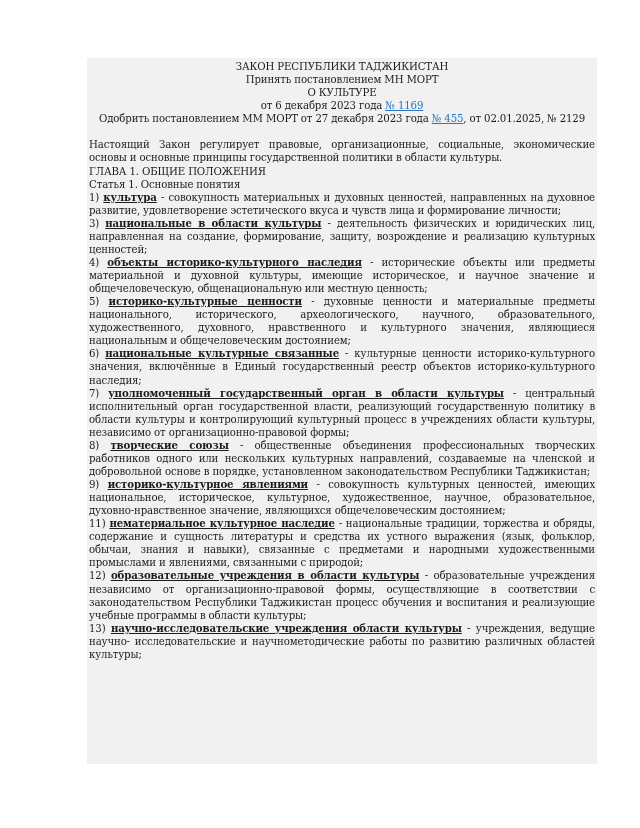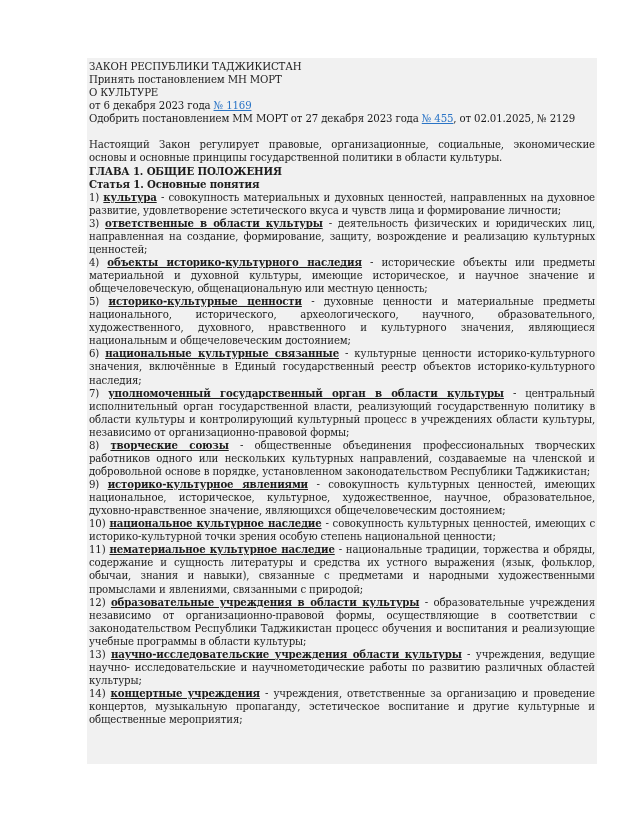--- a/index.html
+++ b/index.html
@@ -22,29 +22,29 @@
     background: #f1f1f1;
     box-sizing: border-box;
     padding: 2px 2px 0 2px;
     font-family: "DejaVu Serif", "Liberation Serif", serif;
     font-size: 10.2px;
     line-height: 13.07px;
     color: #1c1c1c;
     letter-spacing: -0.15px;
   }
   .header {
-    text-align: left;
+    text-align: center;
   }
   .header div { white-space: nowrap; }
   .blank { height: 13.07px; }
   .para {
     text-align: justify;
     text-align-last: left;
   }
-  .line { white-space: nowrap; font-weight: bold; }
+  .line { white-space: nowrap; }
   a.link {
     color: #2a74c6;
     text-decoration: underline;
   }
   b { font-weight: bold; text-decoration: underline; }
 </style>
 </head>
 <body>
 
 <div class="doc">
@@ -56,26 +56,24 @@
     <div><span>Одобрить постановлением ММ МОРТ от 27 декабря 2023 года </span><a class="link">№ 455</a><span>, от 02.01.2025, № 2129</span></div>
   </div>
   <div class="blank"></div>
 
   <div class="para">Настоящий Закон регулирует правовые, организационные, социальные, экономические основы и основные принципы государственной политики в области культуры.</div>
   <div class="line">ГЛАВА 1. ОБЩИЕ ПОЛОЖЕНИЯ</div>
   <div class="line">Статья 1. Основные понятия</div>
 
   <div>
     <div class="para"><span>1)</span> <b>культура</b><span> - совокупность материальных и духовных ценностей, направленных на духовное развитие, удовлетворение эстетического вкуса и чувств лица и формирование личности;</span></div>
-    <div class="para"><span>3)</span> <b>ответственные в области культуры</b><span> - деятельность физических и юридических лиц, направленная на создание, формирование, защиту, возрождение и реализацию культурных ценностей;</span></div>
+    <div class="para"><span>3)</span> <b>национальные в области культуры</b><span> - деятельность физических и юридических лиц, направленная на создание, формирование, защиту, возрождение и реализацию культурных ценностей;</span></div>
     <div class="para"><span>4)</span> <b>объекты историко-культурного наследия</b><span> - исторические объекты или предметы материальной и духовной культуры, имеющие историческое, и научное значение и общечеловеческую, общенациональную или местную ценность;</span></div>
     <div class="para"><span>5)</span> <b>историко-культурные ценности</b><span> - духовные ценности и материальные предметы национального, исторического, археологического, научного, образовательного, художественного, духовного, нравственного и культурного значения, являющиеся национальным и общечеловеческим достоянием;</span></div>
     <div class="para"><span>6)</span> <b>национальные культурные связанные</b><span> - культурные ценности историко-культурного значения, включённые в Единый государственный реестр объектов историко-культурного наследия;</span></div>
     <div class="para"><span>7)</span> <b>уполномоченный государственный орган в области культуры</b><span> - центральный исполнительный орган государственной власти, реализующий государственную политику в области культуры и контролирующий культурный процесс в учреждениях области культуры, независимо от организационно-правовой формы;</span></div>
     <div class="para"><span>8)</span> <b>творческие союзы</b><span> - общественные объединения профессиональных творческих работников одного или нескольких культурных направлений, создаваемые на членской и добровольной основе в порядке, установленном законодательством Республики Таджикистан;</span></div>
     <div class="para"><span>9)</span> <b>историко-культурное явлениями</b><span> - совокупность культурных ценностей, имеющих национальное, историческое, культурное, художественное, научное, образовательное, духовно-нравственное значение, являющихся общечеловеческим достоянием;</span></div>
-    <div class="para"><span>10)</span> <b>национальное культурное наследие</b><span> - совокупность культурных ценностей, имеющих с историко-культурной точки зрения особую степень национальной ценности;</span></div>
     <div class="para"><span>11)</span> <b>нематериальное культурное наследие</b><span> - национальные традиции, торжества и обряды, содержание и сущность литературы и средства их устного выражения (язык, фольклор, обычаи, знания и навыки), связанные с предметами и народными художественными промыслами и явлениями, связанными с природой;</span></div>
     <div class="para"><span>12)</span> <b>образовательные учреждения в области культуры</b><span> - образовательные учреждения независимо от организационно-правовой формы, осуществляющие в соответствии с законодательством Республики Таджикистан процесс обучения и воспитания и реализующие учебные программы в области культуры;</span></div>
     <div class="para"><span>13)</span> <b>научно-исследовательские учреждения области культуры</b><span> - учреждения, ведущие научно- исследовательские и научнометодические работы по развитию различных областей культуры;</span></div>
-    <div class="para"><span>14)</span> <b>концертные учреждения</b><span> - учреждения, ответственные за организацию и проведение концертов, музыкальную пропаганду, эстетическое воспитание и другие культурные и общественные мероприятия;</span></div>
   </div>
 </div>
 
 </body></html>

